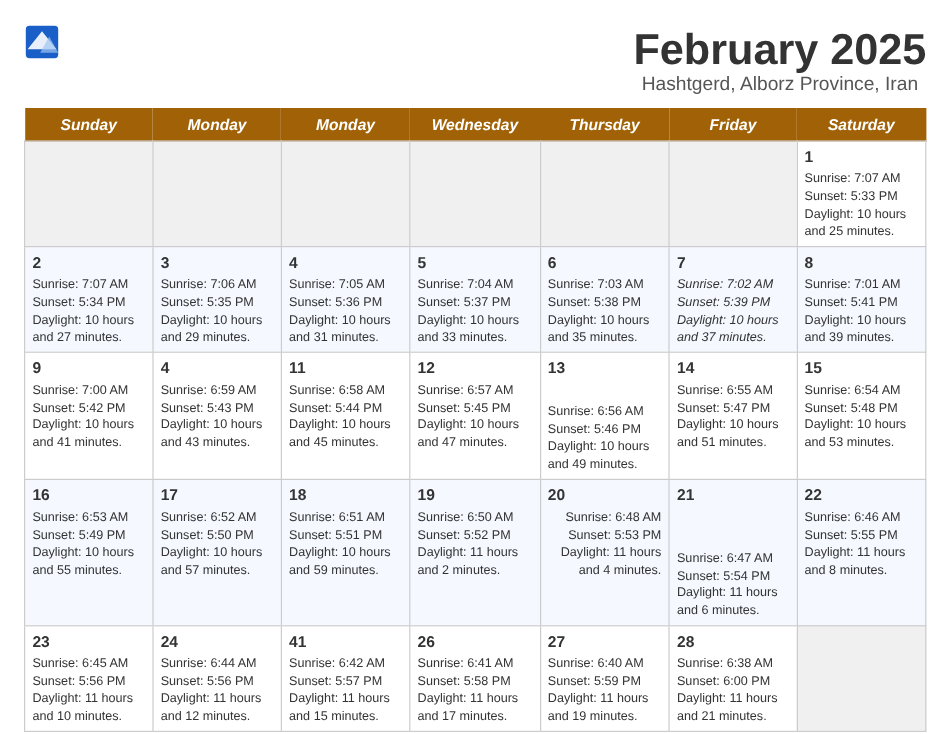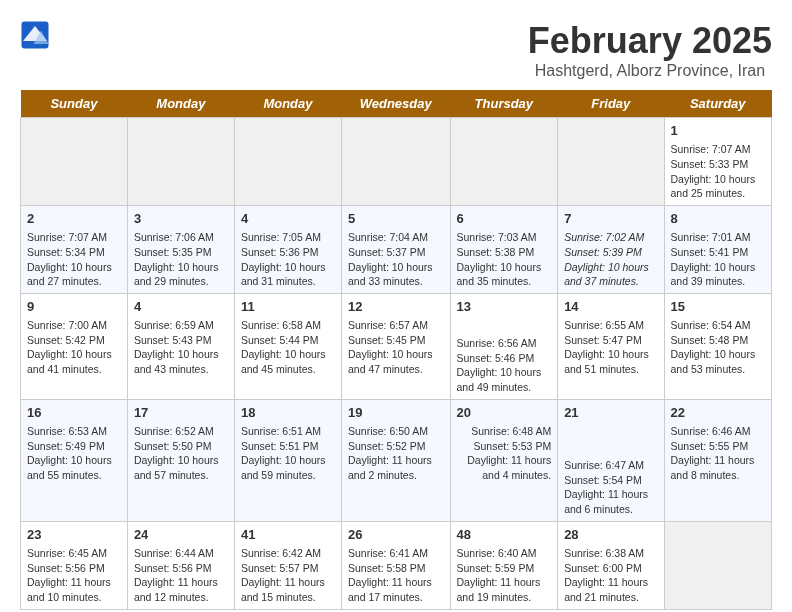--- a/index.html
+++ b/index.html
@@ -284,21 +284,21 @@
 Sunset: 5:57 PM
 Daylight: 11 hours and 15 minutes.</div>
         </td>
         <td>
           <span class="day-num">26</span>
           <div class="day-info" style="white-space: pre-line;">Sunrise: 6:41 AM
 Sunset: 5:58 PM
 Daylight: 11 hours and 17 minutes.</div>
         </td>
         <td>
-          <span class="day-num">48</span>
+          <span class="day-num">27</span>
           <div class="day-info" style="white-space: pre-line;">Sunrise: 6:40 AM
 Sunset: 5:59 PM
 Daylight: 11 hours and 19 minutes.</div>
         </td>
         <td>
           <span class="day-num">28</span>
           <div class="day-info" style="white-space: pre-line;">Sunrise: 6:38 AM
 Sunset: 6:00 PM
 Daylight: 11 hours and 21 minutes.</div>
         </td>

